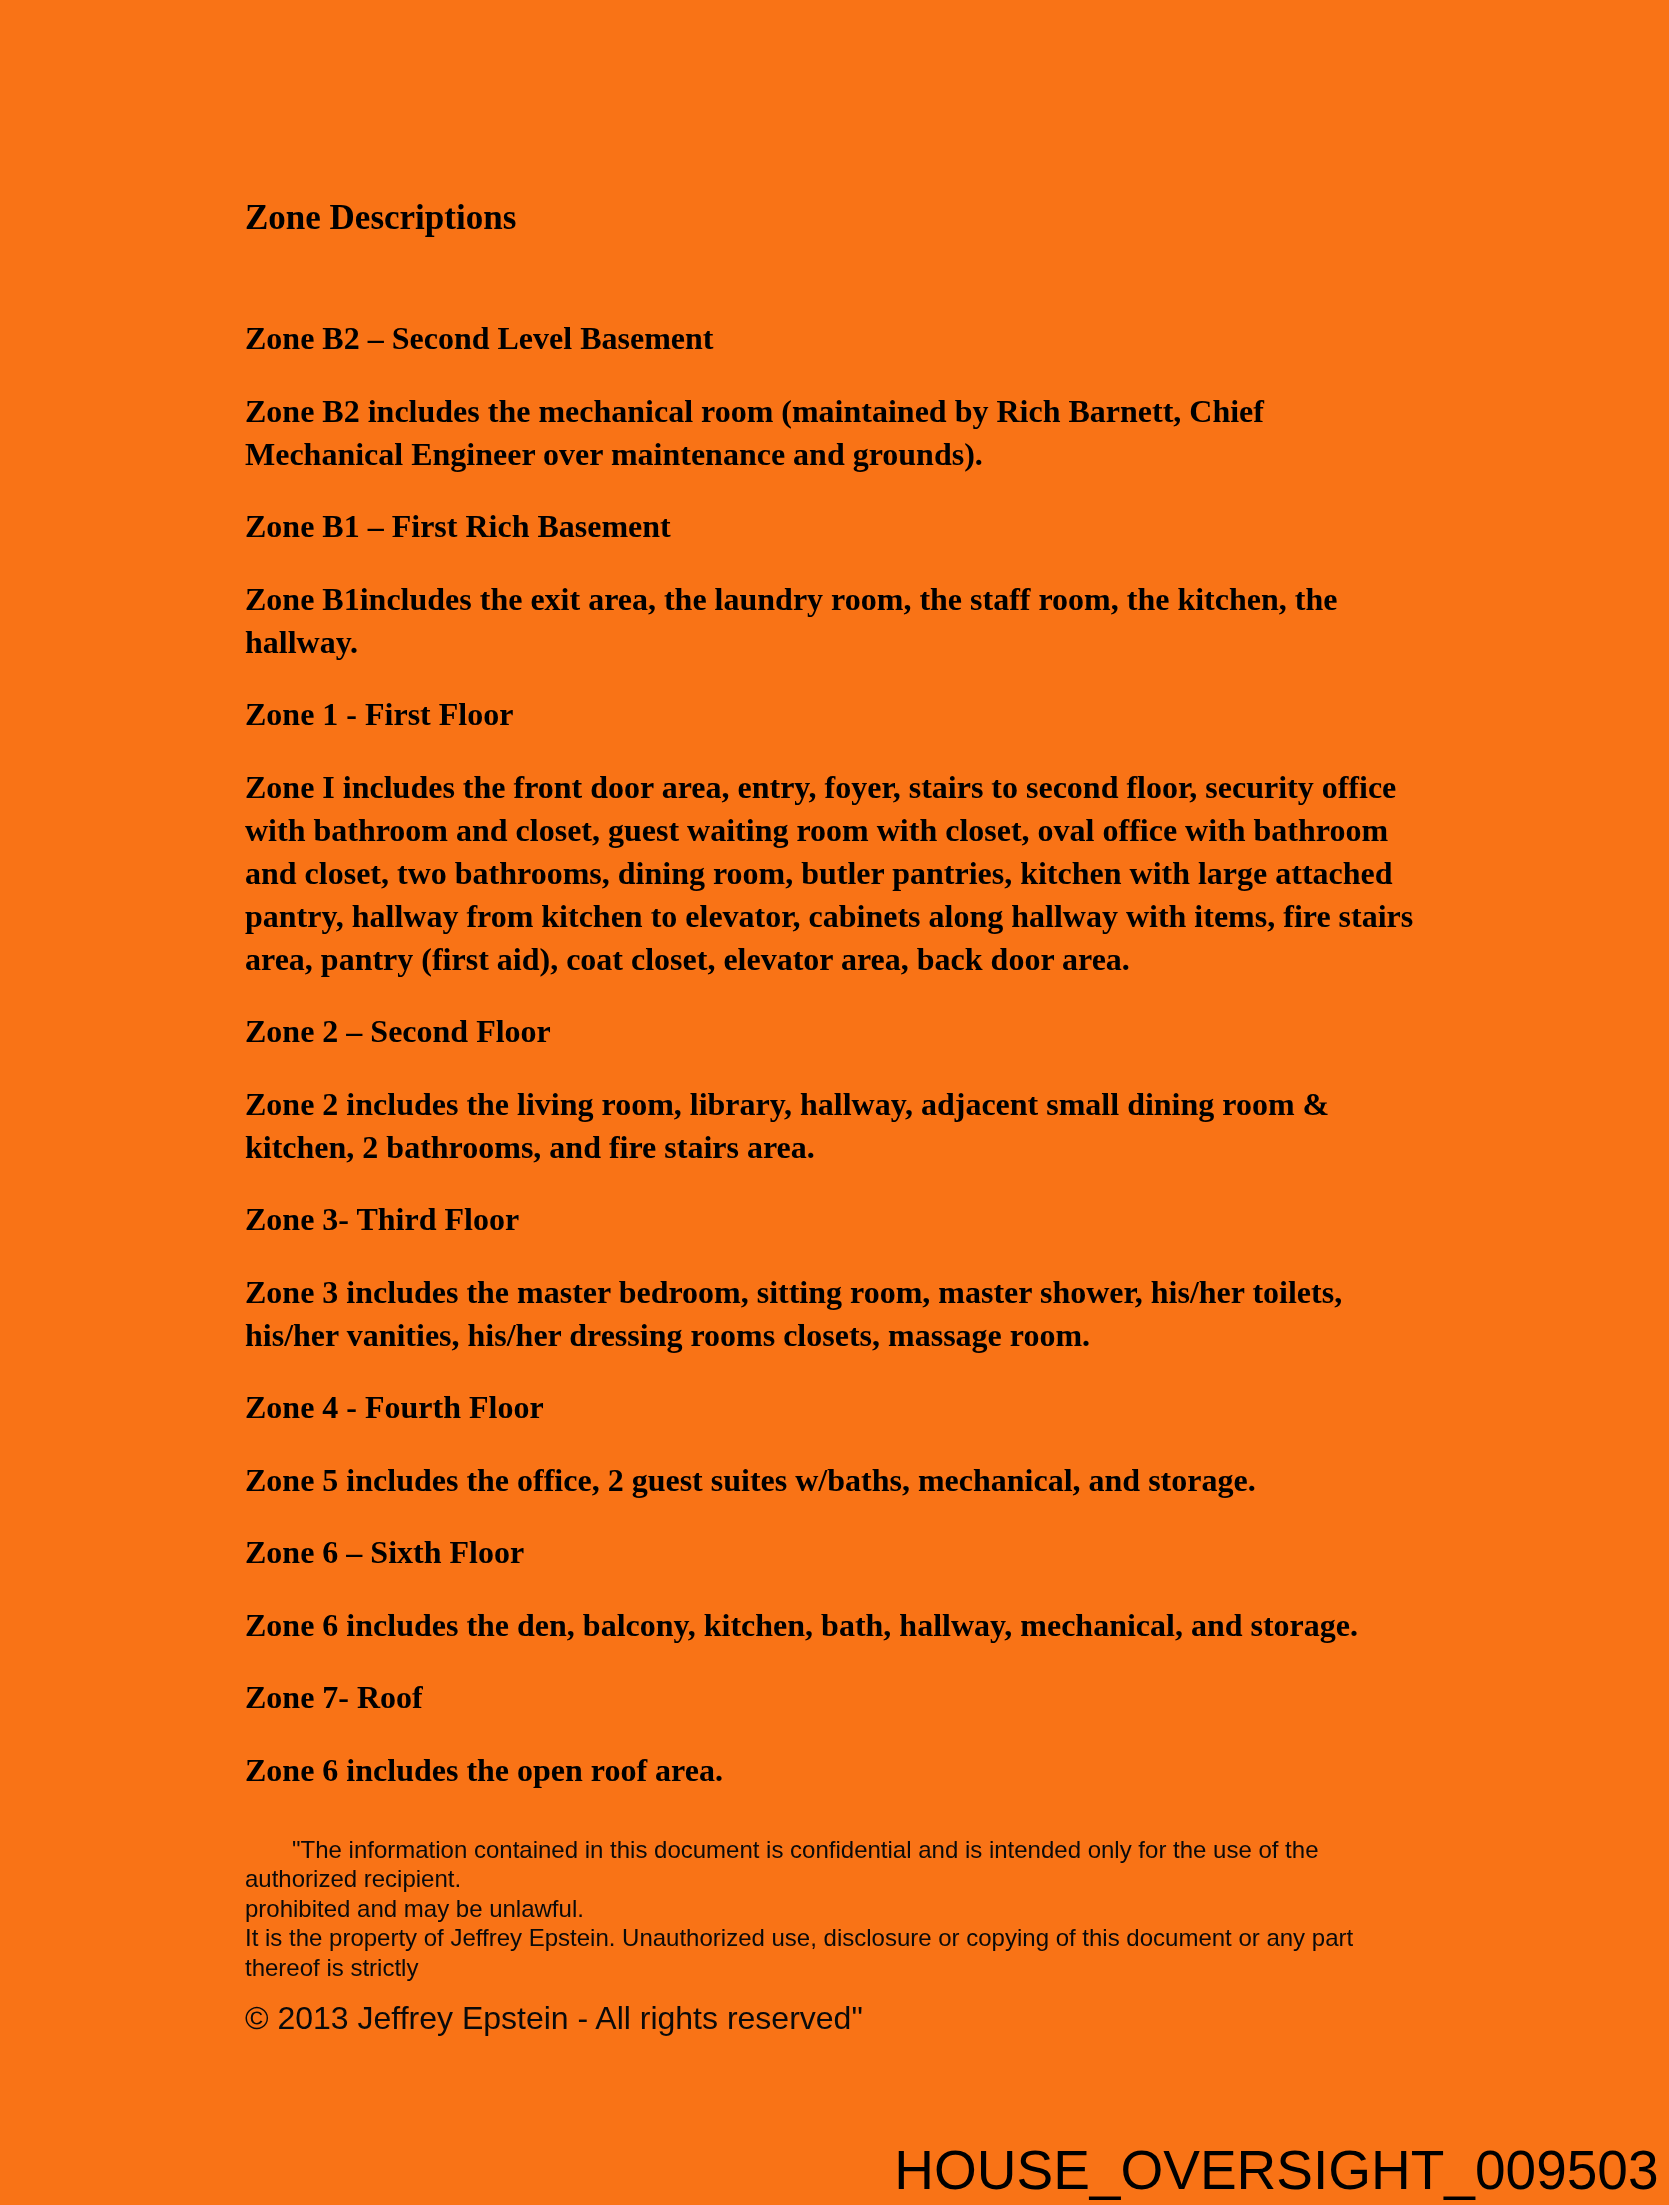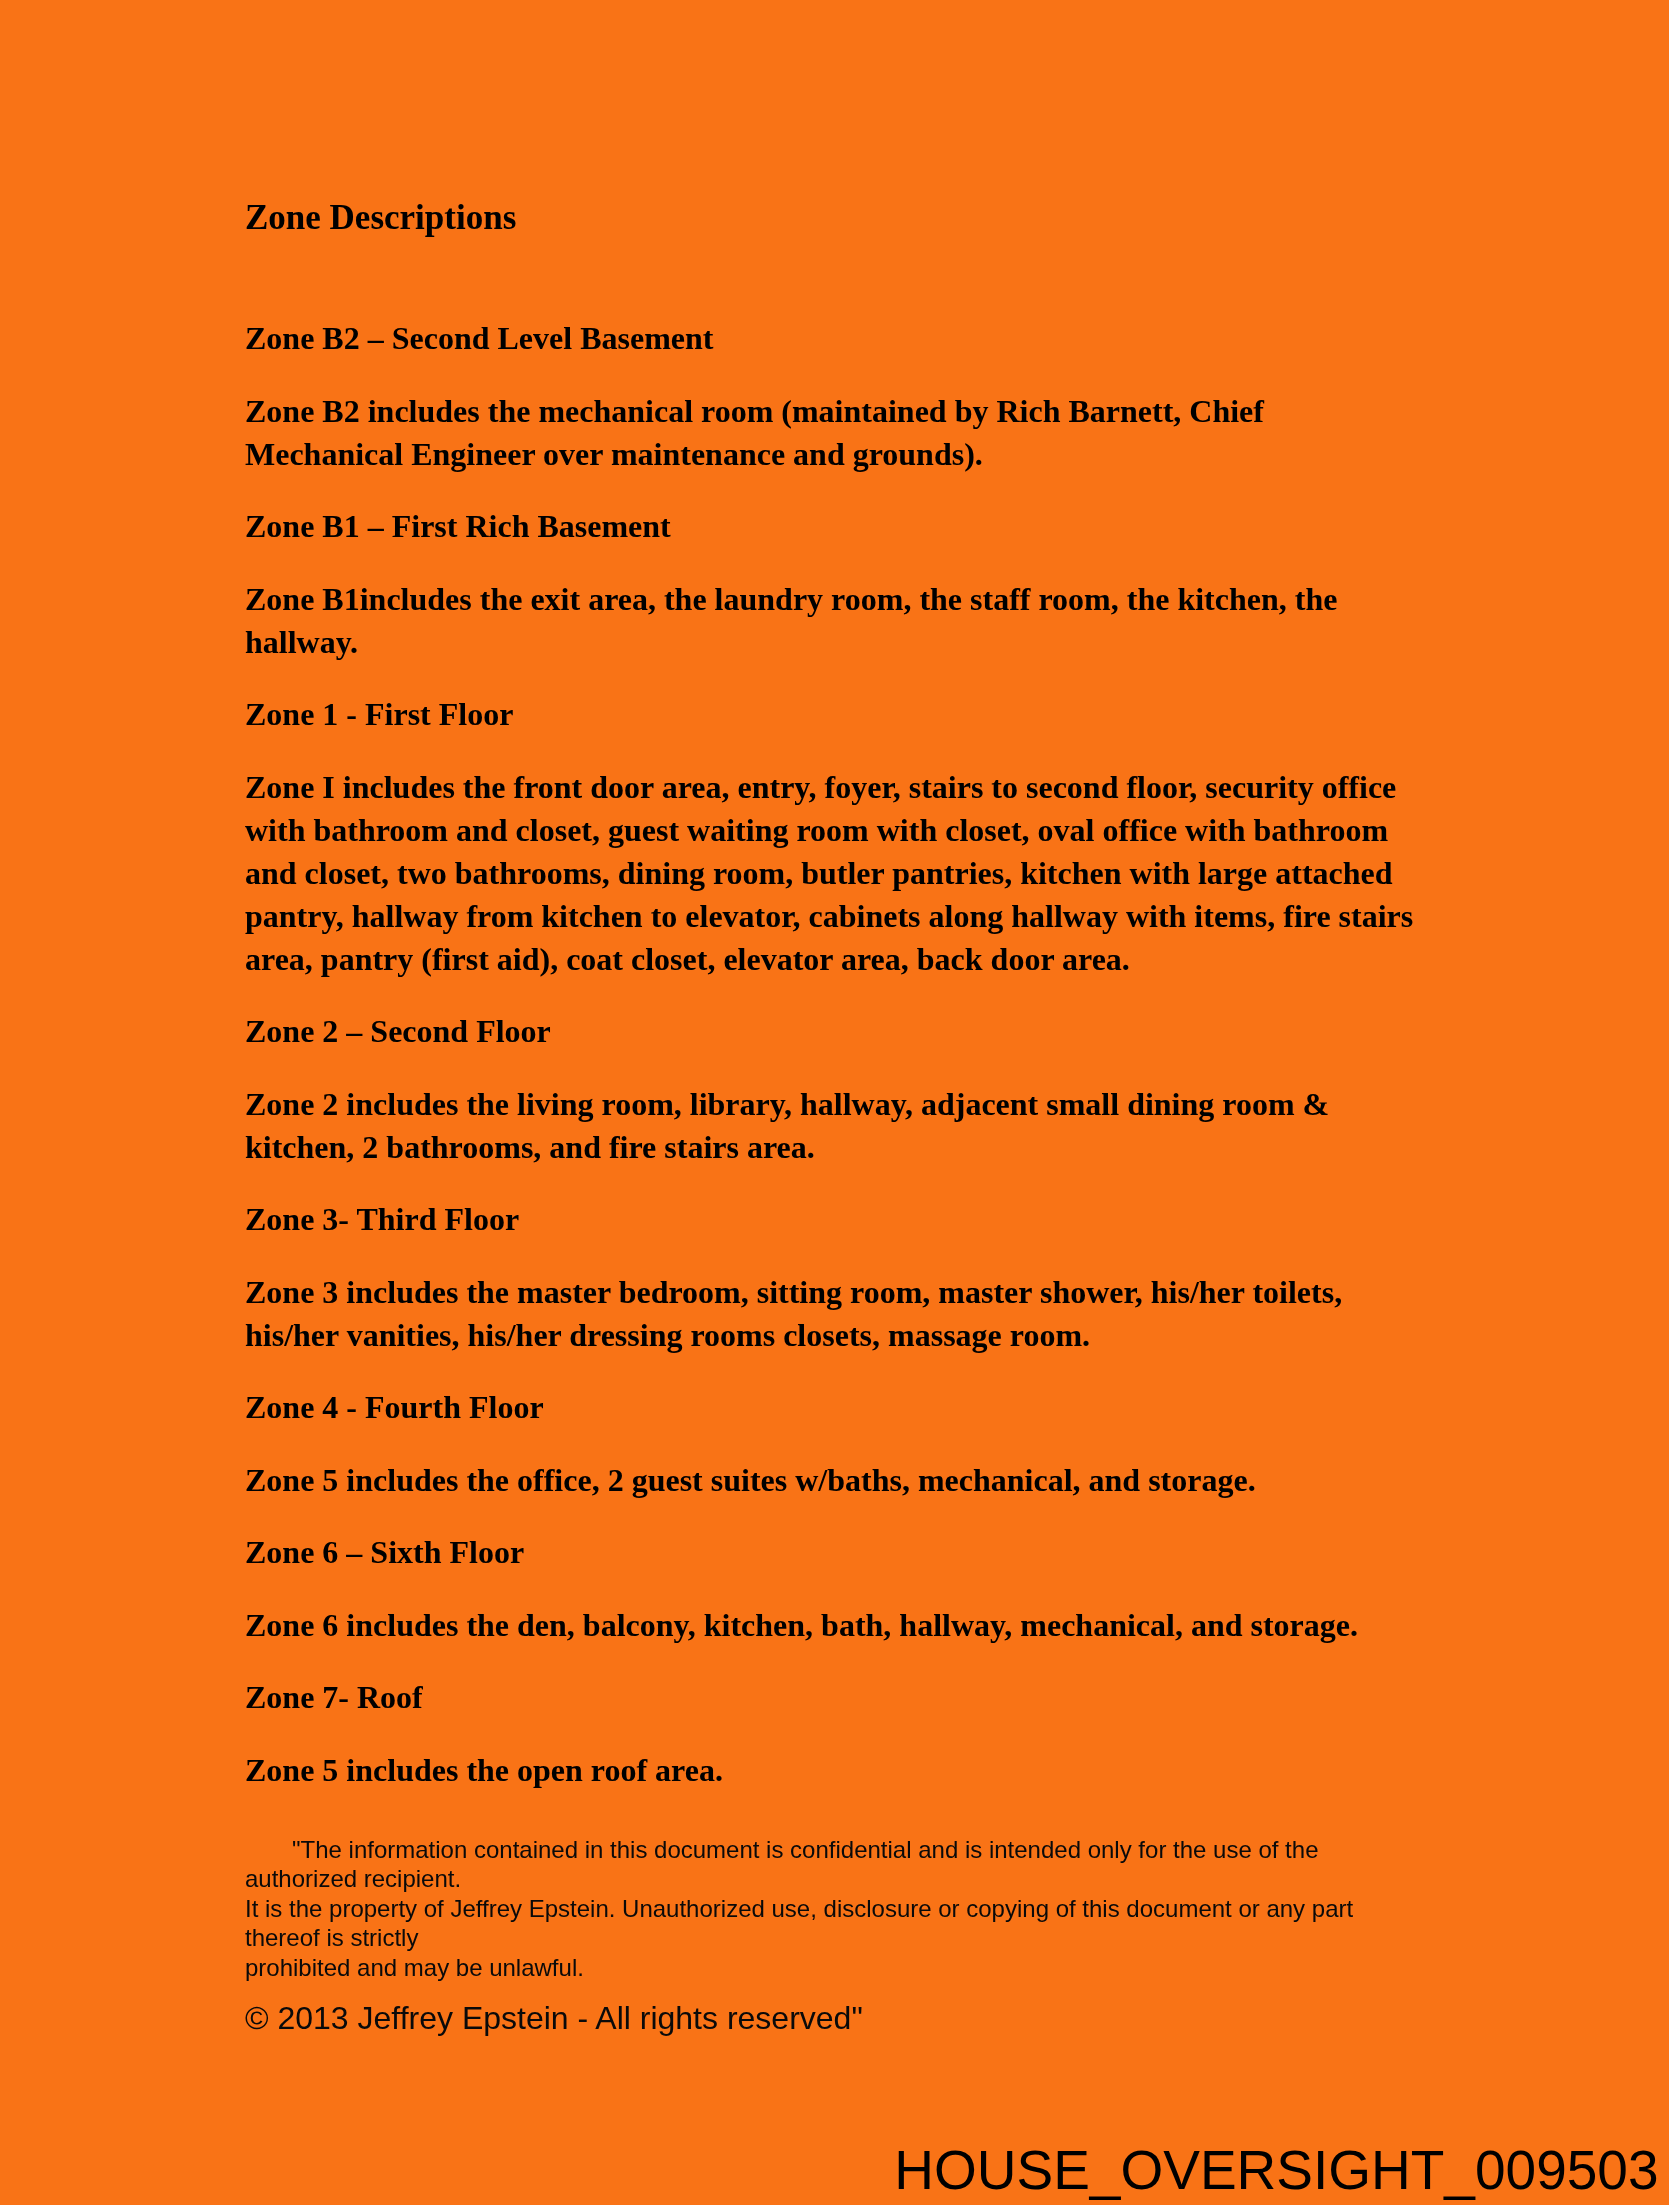--- a/index.html
+++ b/index.html
@@ -87,26 +87,26 @@
     <p class="zone-body">Zone 3  includes the master bedroom, sitting room, master shower, his/her toilets, his/her vanities, his/her dressing rooms closets, massage room.</p>
 
     <p class="zone-heading">Zone 4 - Fourth Floor</p>
 
     <p class="zone-body">Zone 5 includes the office, 2 guest suites w/baths, mechanical, and storage.</p>
 
     <p class="zone-heading">Zone 6 – Sixth Floor</p>
     <p class="zone-body">Zone 6 includes the den, balcony, kitchen, bath, hallway, mechanical, and storage.</p>
 
     <p class="zone-heading">Zone 7- Roof</p>
-    <p class="zone-body">Zone 5 includes the open roof area.</p>
+    <p class="zone-body">Zone 6 includes the open roof area.</p>
 
     <div class="footer-note">
       <div class="footer-line indent">"The information contained in this document is confidential and is intended only for the use of the authorized recipient.</div>
+      <div class="footer-line">prohibited and may be unlawful.</div>
       <div class="footer-line">It is the property of Jeffrey Epstein. Unauthorized use, disclosure or copying of this document or any part thereof is strictly</div>
-      <div class="footer-line">prohibited and may be unlawful.</div>
     </div>
 
     <p class="copyright">© 2013 Jeffrey Epstein - All rights reserved"</p>
 
   </div>
 
   <div class="bates">HOUSE_OVERSIGHT_009503</div>
 </div>
 
 

